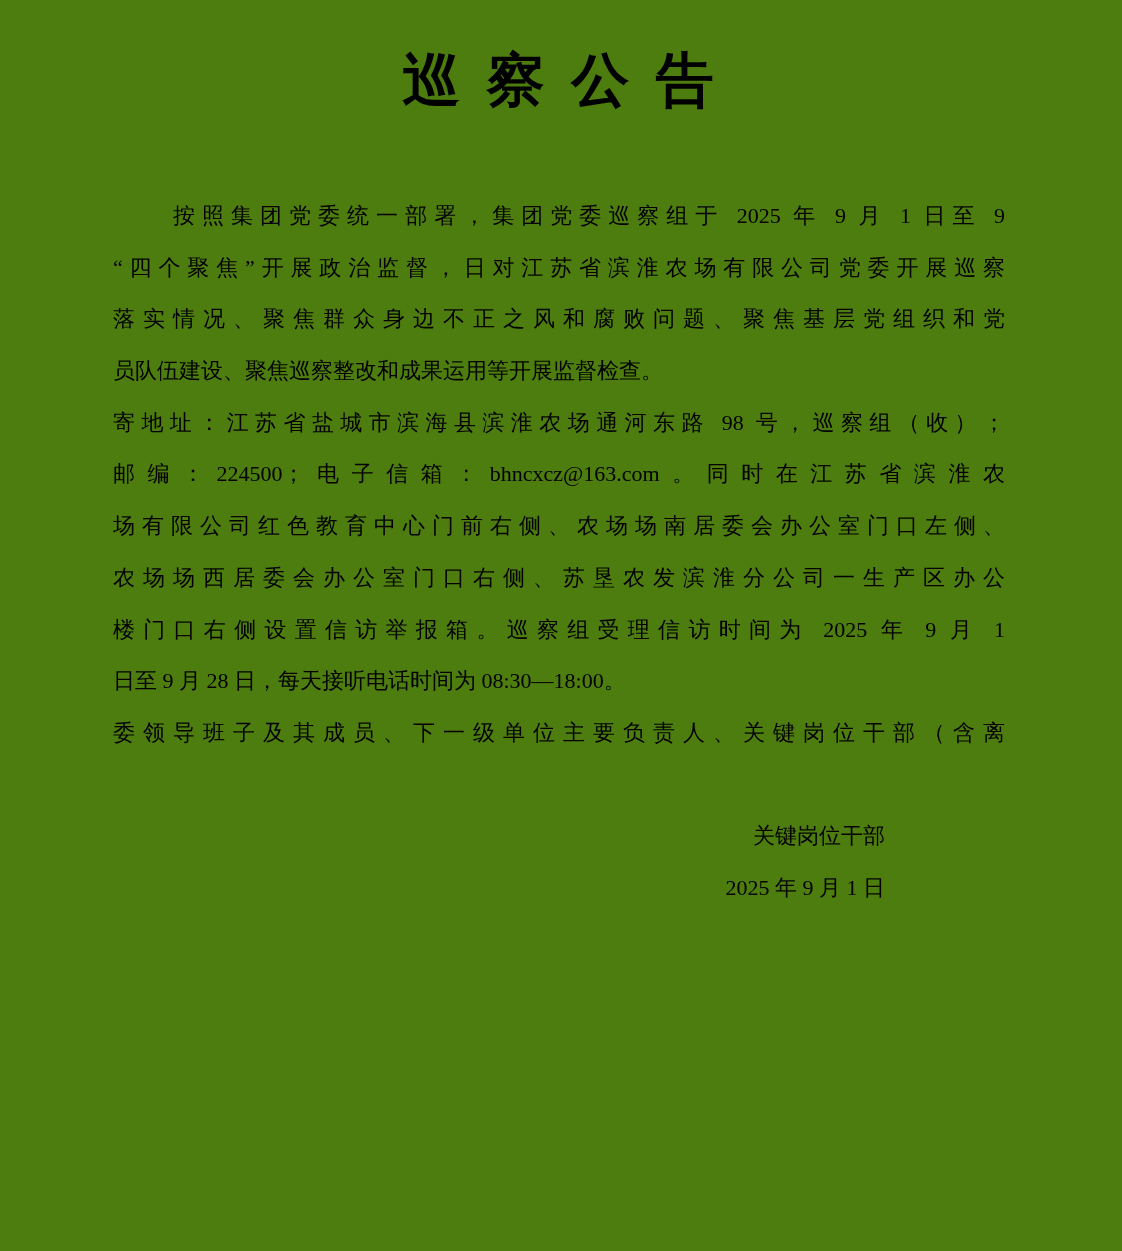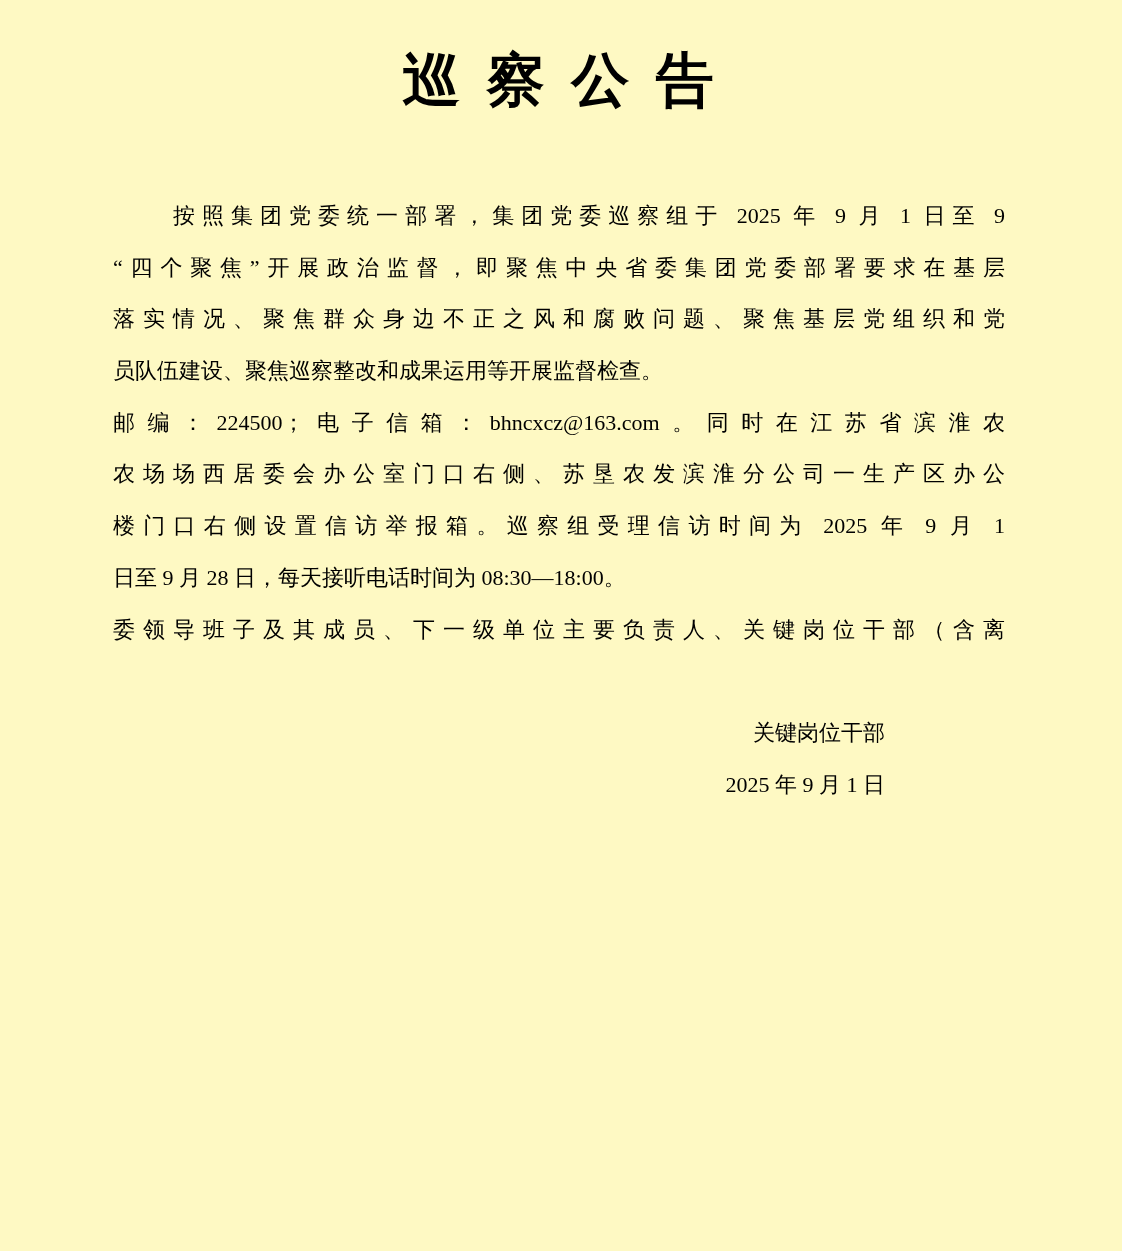--- a/index.html
+++ b/index.html
@@ -4,21 +4,21 @@
 <style>
   html, body {
     margin: 0;
     padding: 0;
     background: #ffffff;
   }
   .page {
     position: relative;
     width: 1122px;
     height: 1251px;
-    background: #fef9c3;
+    background: #4d7c0f;
     color: #000000;
     font-family: "Liberation Serif", "DejaVu Serif", serif;
     overflow: hidden;
   }
   .title {
     position: absolute;
     top: 40px;
     left: 0;
     width: 100%;
     margin: 0;
@@ -64,24 +64,26 @@
 </style>
 </head>
 <body>
 
 <div class="page">
   <h1 class="title">巡 察 公 告</h1>
 
   <div class="body-block">
     <div id="paragraphs-container">
         <div class="line indent">按照集团党委统一部署，集团党委巡察组于 2025 年 9 月 1 日至 9</div>
-        <div class="line">“四个聚焦”开展政治监督，即聚焦中央省委集团党委部署要求在基层</div>
+        <div class="line">“四个聚焦”开展政治监督，日对江苏省滨淮农场有限公司党委开展巡察</div>
         <div class="line">落实情况、聚焦群众身边不正之风和腐败问题、聚焦基层党组织和党</div>
         <div class="line para-end">员队伍建设、聚焦巡察整改和成果运用等开展监督检查。</div>
+        <div class="line">寄地址：江苏省盐城市滨海县滨淮农场通河东路 98 号，巡察组（收）；</div>
         <div class="line">邮编：224500；电子信箱：bhncxcz@163.com。同时在江苏省滨淮农</div>
+        <div class="line">场有限公司红色教育中心门前右侧、农场场南居委会办公室门口左侧、</div>
         <div class="line">农场场西居委会办公室门口右侧、苏垦农发滨淮分公司一生产区办公</div>
         <div class="line">楼门口右侧设置信访举报箱。巡察组受理信访时间为 2025 年 9 月 1</div>
         <div class="line para-end">日至 9 月 28 日，每天接听电话时间为 08:30—18:00。</div>
         <div class="line">委领导班子及其成员、下一级单位主要负责人、关键岗位干部（含离</div>
       </div>
 
     <div class="spacer-line"></div>
 
     <div class="sig-line">关键岗位干部</div>
     <div class="sig-line">2025 年 9 月 1 日</div>

